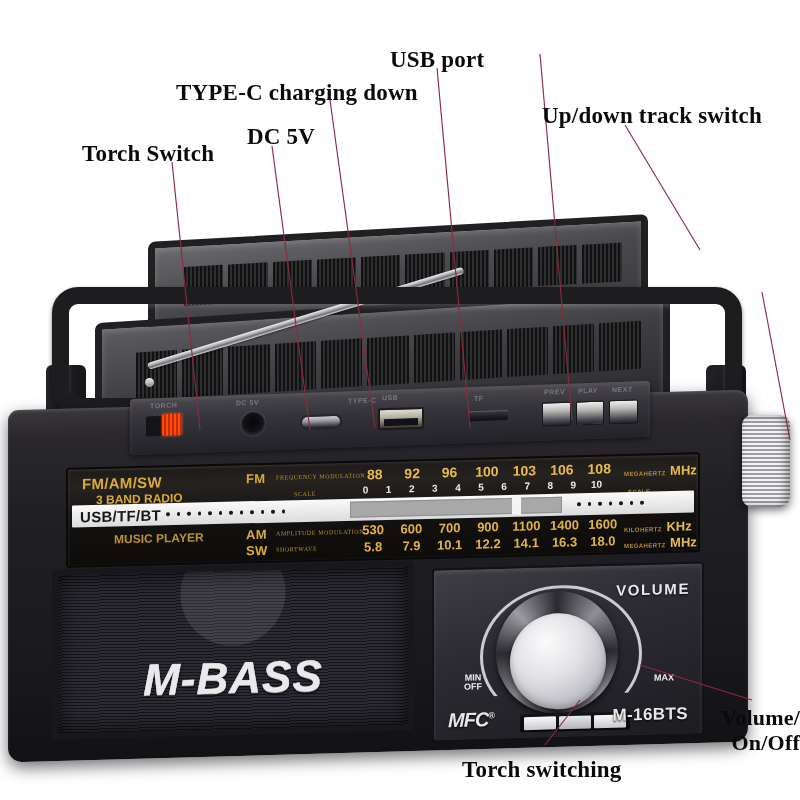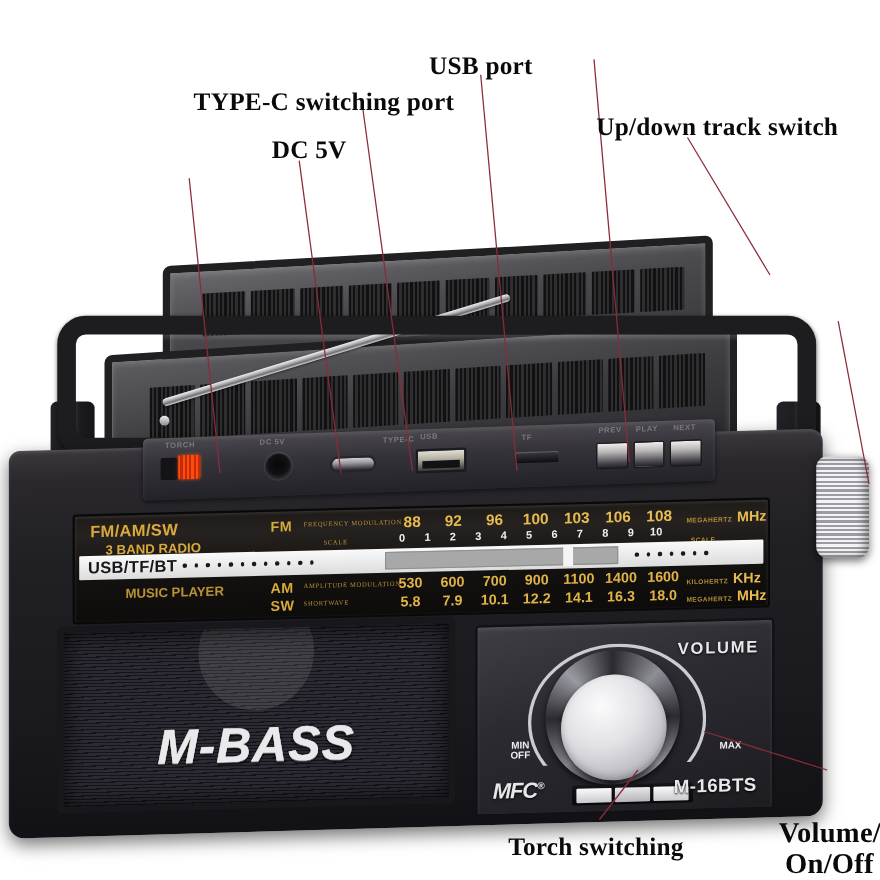--- a/index.html
+++ b/index.html
@@ -391,30 +391,31 @@
         <line x1="330" y1="100" x2="375" y2="428"></line>
         <line x1="437" y1="68" x2="470" y2="428"></line>
         <line x1="540" y1="54" x2="572" y2="420"></line>
         <line x1="625" y1="125" x2="700" y2="250"></line>
         <line x1="762" y1="292" x2="790" y2="440"></line>
         <line x1="545" y1="745" x2="580" y2="700"></line>
         <line x1="752" y1="700" x2="640" y2="665"></line>
       </g>
   </svg>
 
+  <div class="callout" style="left:82px;top:141px;font-size:23px;">Torch Switch</div>
 
   <div class="callout" style="left:247px;top:124px;font-size:23px;">DC 5V</div>
 
-  <div class="callout" style="left:176px;top:80px;font-size:23px;">TYPE-C switching port</div>
+  <div class="callout" style="left:176px;top:80px;font-size:23px;">TYPE-C charging down</div>
 
   <div class="callout" style="left:390px;top:47px;font-size:23px;">USB port</div>
 
 
   <div class="callout" style="left:542px;top:103px;font-size:23px;">Up/down track switch</div>
 
 
   <div class="callout" style="left:462px;top:757px;font-size:23px;">Torch switching</div>
 
-  <div class="callout two-line" style="left:708px;top:742px;font-size:26px;width:92px;text-align:center;">
+  <div class="callout two-line" style="left:708px;top:706px;font-size:22px;width:92px;text-align:right;">
     <span id="vol-onoff"><div>Volume/</div><div>On/Off</div></span>
   </div>
 
 </div>
 
 </body></html>

